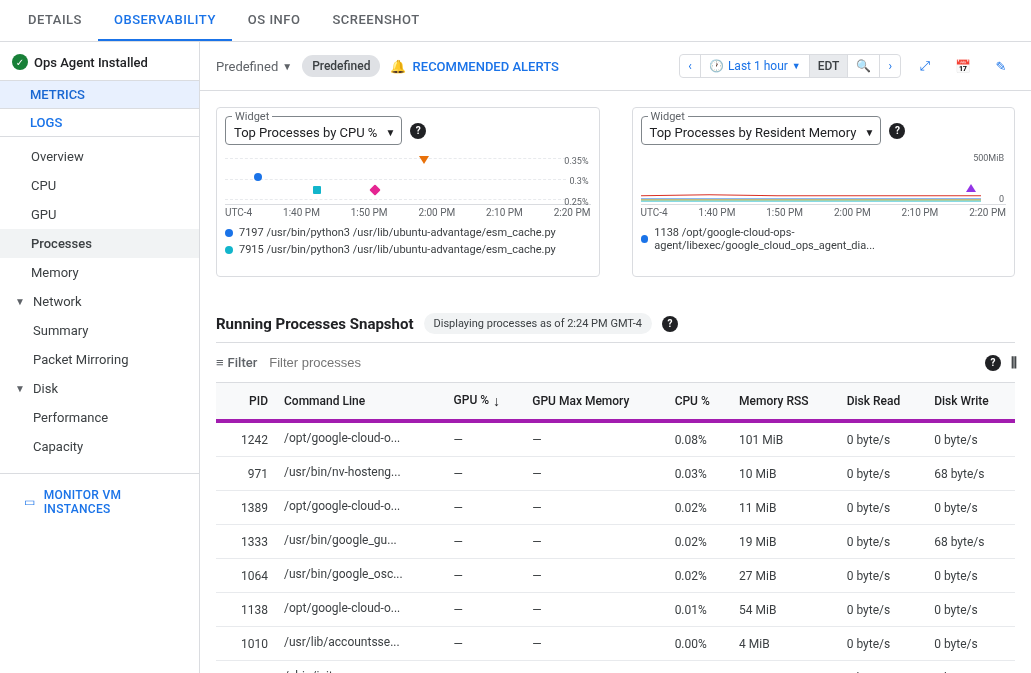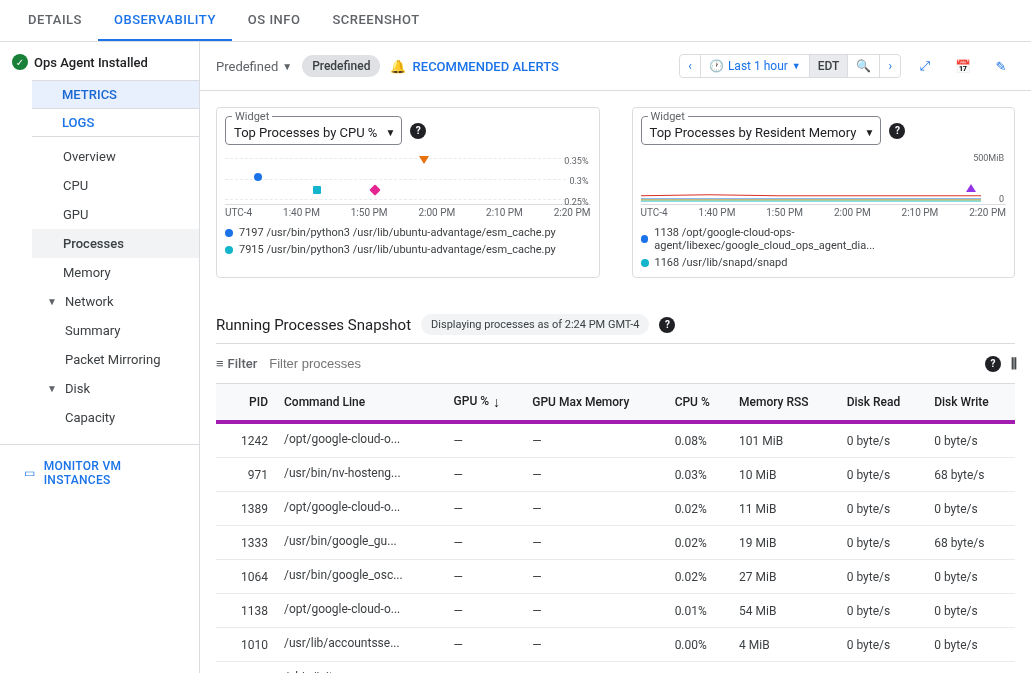--- a/index.html
+++ b/index.html
@@ -12,21 +12,21 @@
 .tab.active { color: #1a73e8; border-bottom-color: #1a73e8; }
 
 
 .body { display: flex; flex: 1; overflow: hidden; }
 .sidebar { width: 200px; border-right: 1px solid #dadce0; display: flex; flex-direction: column; padding-top: 8px; overflow-y: auto; }
 .main { flex: 1; overflow-y: auto; padding: 0; }
 
 
 .status { display: flex; align-items: center; gap: 6px; padding: 4px 12px 10px 12px; font-size: 13px; font-weight: 500; }
 .status .dot { width: 16px; height: 16px; border-radius: 50%; background: #188038; display: inline-flex; align-items: center; justify-content: center; color: #fff; font-size: 10px; }
-.side-item { padding: 6px 12px 6px 40px; font-size: 13px; color: #3c4043; cursor: pointer; border: 1px solid transparent; margin-left: 32px; }
+.side-item { padding: 6px 12px 6px 40px; font-size: 13px; color: #3c4043; cursor: pointer; border: 1px solid transparent; }
 .side-item.l0 { padding-left: 30px; }
 .side-item.group-toggle { padding-left: 14px; display:flex; align-items:center; gap:6px;}
 .side-item.btn { padding-left: 30px; font-weight: 500; border: 1px solid #dadce0; border-left: none; border-right: none; margin-bottom:-1px;}
 .side-item.active-blue { color: #1967d2; font-weight: 500; background: #e8f0fe; }
 .side-item.active-grey { background: #f1f3f4; font-weight: 500; }
 .side-item.l2 { padding-left: 32px; }
 .chevron-sm { font-size: 10px; color: #5f6368; width: 12px; display:inline-block; }
 
 
 .monitor-link { display: flex; align-items: center; gap: 8px; color: #1a73e8; font-weight: 500; padding: 14px 12px 14px 24px; font-size: 12px; letter-spacing: .3px; border-top: 1px solid #dadce0; margin-top: 12px; }
@@ -58,21 +58,21 @@
 .legend-item .sq { width: 8px; height: 8px; border-radius: 50%; }
 .y-tick { position:absolute; right:2px; font-size:9px; color:#5f6368;padding-left:24px;}
 .tick-line{position:absolute;left:0;right:25px;border-top:1px dashed #e8eaed;height:1px;}
 .cp { position:absolute; width:8px; height:8px; border-radius:50%;}
 .cp.tri{border-radius:0;width:0;height:0;border-left:5px solid transparent;border-right:5px solid transparent;border-bottom:8px solid;background:transparent;}
 .cp.sqsh{border-radius:1px;}
 .cp.dia{transform:rotate(45deg);border-radius:1px;}
 
 
 .section { padding: 20px 16px 8px; display:flex; align-items:center; gap:10px;}
-.section h3 { font-size: 15px; font-weight: 400; color:#202124; }
+.section h3 { font-size: 15px; font-weight: 700; color:#202124; }
 .section .sub-chip { background:#f1f3f4; border-radius:12px; padding:4px 10px; font-size:11px; color:#3c4043;}
 
 
 .filter-bar { display:flex; align-items:center; border-top:1px solid #dadce0; border-bottom:1px solid #dadce0; margin:0 16px; padding:8px 0; gap:8px;}
 .filter-bar .flticon{ color:#5f6368; display:flex;align-items:center;gap:4px; font-weight:500; font-size:13px;}
 .filter-bar input { border:none; outline:none; font-size:13px; color:#5f6368; flex:1; padding:4px;}
 .filter-bar .right-icons{ display:flex; gap:10px; color:#3c4043;}
 
 
 table { width: calc(100% - 32px); margin: 0 16px; border-collapse: collapse; font-size: 12px; }
@@ -113,20 +113,21 @@
       <div class="side-item group-toggle">
           <span class="chevron-sm">▼</span>
           <span>Network</span>
         </div>
       <div class="side-item l2">Summary</div>
       <div class="side-item l2">Packet Mirroring</div>
       <div class="side-item group-toggle">
           <span class="chevron-sm">▼</span>
           <span>Disk</span>
         </div>
+      <div class="side-item l2">Performance</div>
       <div class="side-item l2">Capacity</div>
       <div class="monitor-link">
         <span>▭</span>
         <span>MONITOR VM INSTANCES</span>
       </div>
     </div>
 
     <div class="main">
 
       <div class="toolbar">
@@ -236,24 +237,20 @@
             <span>1:40 PM</span>
             <span>1:50 PM</span>
             <span>2:00 PM</span>
             <span>2:10 PM</span>
             <span>2:20 PM</span>
           </div>
           <div class="legend">
             <div class="legend-item">
                 <span class="sq" style="background:#1a73e8;"></span>
                 <span>1138 /opt/google-cloud-ops-agent/libexec/google_cloud_ops_agent_dia...</span>
-              </div>
-            <div class="legend-item">
-                <span class="sq" style="background:#12b5cb;"></span>
-                <span>1168 /usr/lib/snapd/snapd</span>
               </div>
           </div>
         </div>
       </div>
 
       <div class="section">
         <h3>Running Processes Snapshot</h3>
         <span class="sub-chip">Displaying processes as of 2:24 PM GMT-4</span>
         <span class="help-icon">?</span>
       </div>

